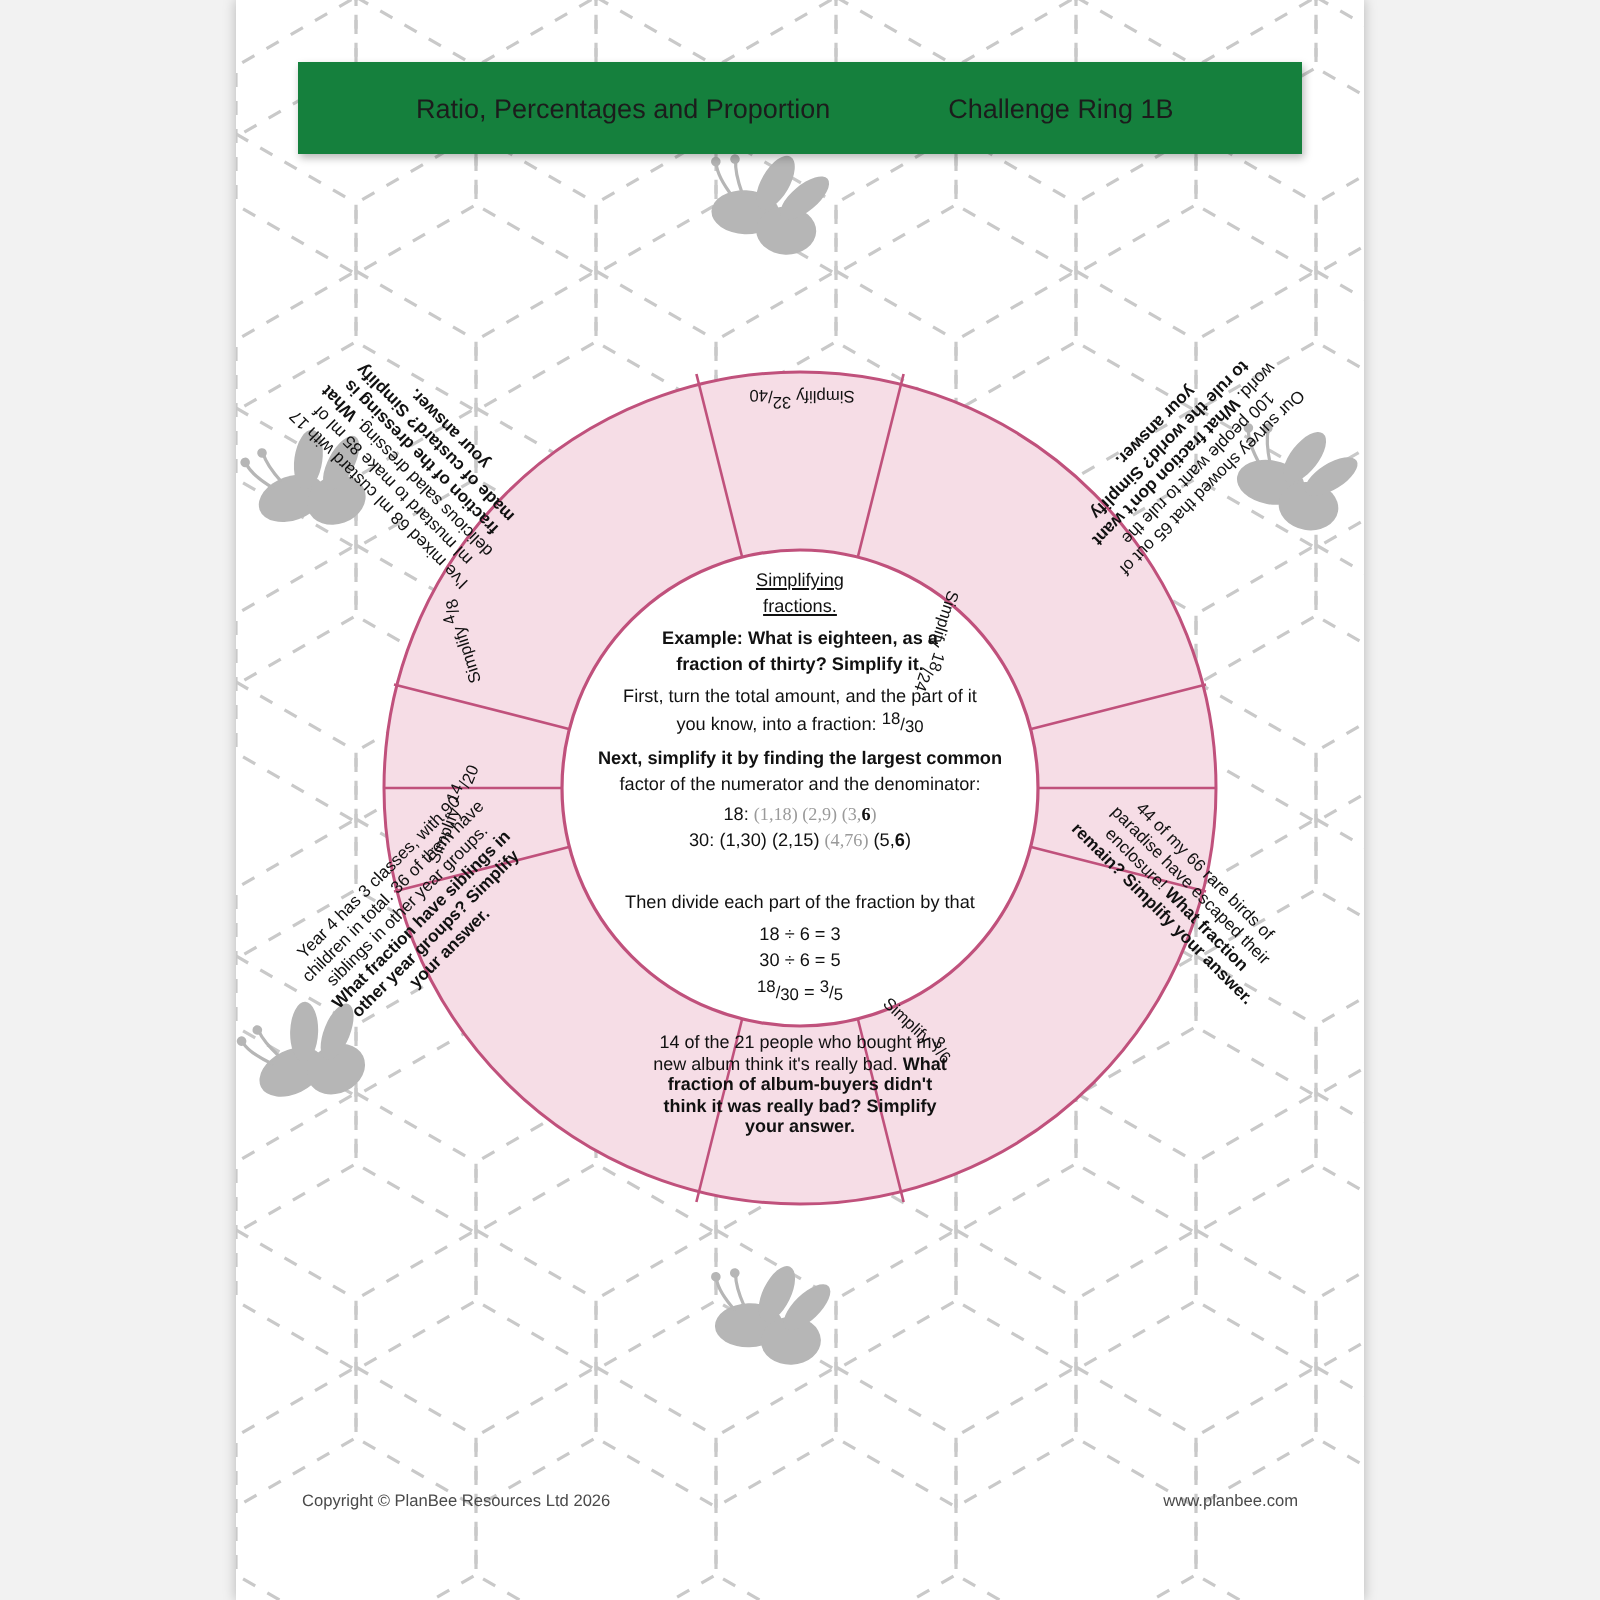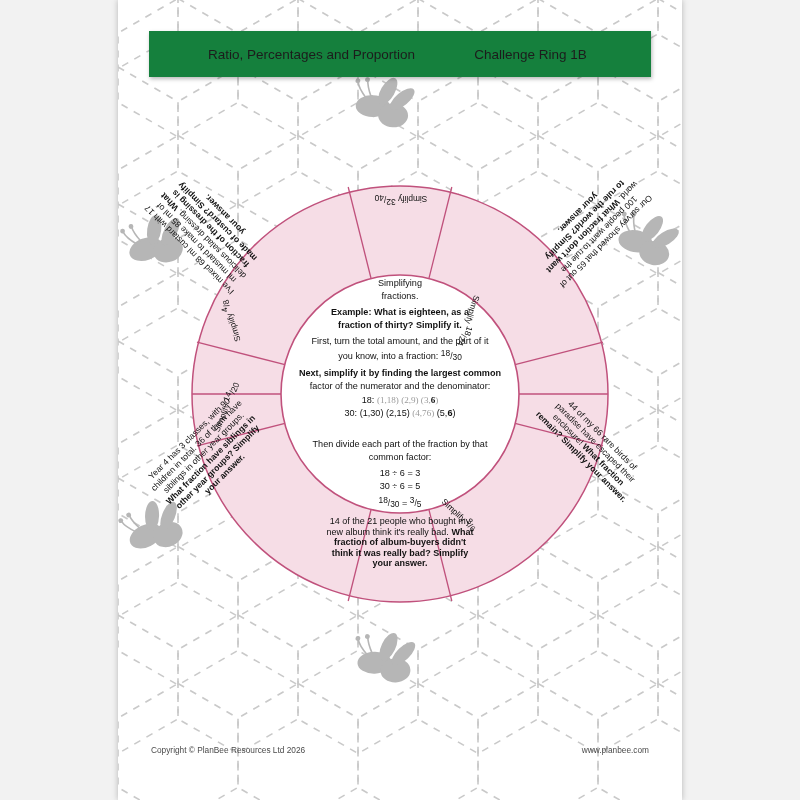--- a/index.html
+++ b/index.html
@@ -74,21 +74,21 @@
     width: 236px; height: 236px;
     display: flex;
     flex-direction: column;
     align-items: center;
     justify-content: center;
     text-align: center;
     font-size: 9.1px;
     line-height: 1.42;
     color: #111;
   }
-  #center-text .ul { }
+  #center-text .ul { text-decoration: underline; }
   #center-text .bold { font-weight: bold; }
   #center-text .row { width: 218px; }
   .fr { display: inline-block; font-size: 8.4px; }
   .fr sup { font-size: 8.4px; vertical-align: 0.35em; }
   .fr sub { font-size: 8.4px; vertical-align: -0.1em; }
   .grey { color: #9a9a9a; font-family: Liberation Serif, serif; }
   .b6 { font-weight: bold; color: #111; }
 </style>
 </head>
 <body>
@@ -292,21 +292,20 @@
       <div class="row">factor of the numerator and the denominator:</div>
       <div class="row" style="margin-top:2px;">
         <span>18:</span>
         <span class="grey">(1,18) (2,9) (3,<span class="b6">6</span>)</span>
       </div>
       <div class="row">
         <span>30:</span>
         <span>(1,30) (2,15) <span class="grey">(4,76)</span> (5,<span class="b6">6</span>)</span>
       </div>
       <div class="row" style="margin-top:18px;">Then divide each part of the fraction by that</div>
-      <div class="row">common factor:</div>
       <div class="row" style="margin-top:3px;">18 ÷ 6 = 3</div>
       <div class="row">30 ÷ 6 = 5</div>
       <div class="row" style="margin-top:2px;">
         <span class="fr"><sup>18</sup>/<sub>30</sub></span><span> = </span><span class="fr"><sup>3</sup>/<sub>5</sub></span>
       </div>
     </div>
 
   </div>
 
   <div class="footer">

